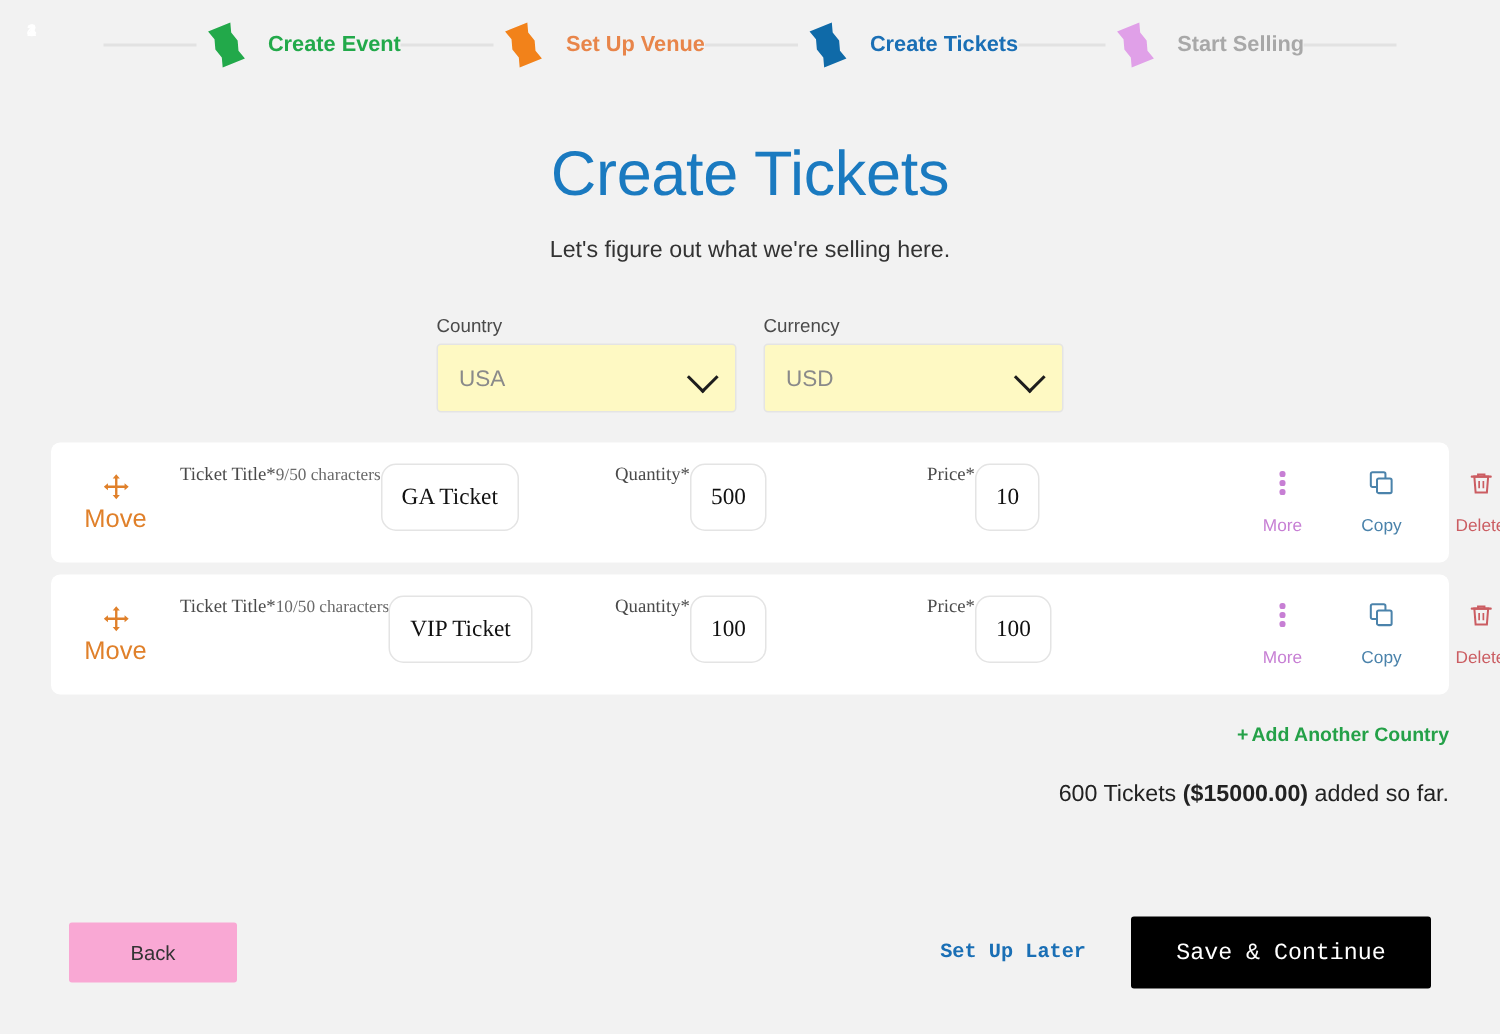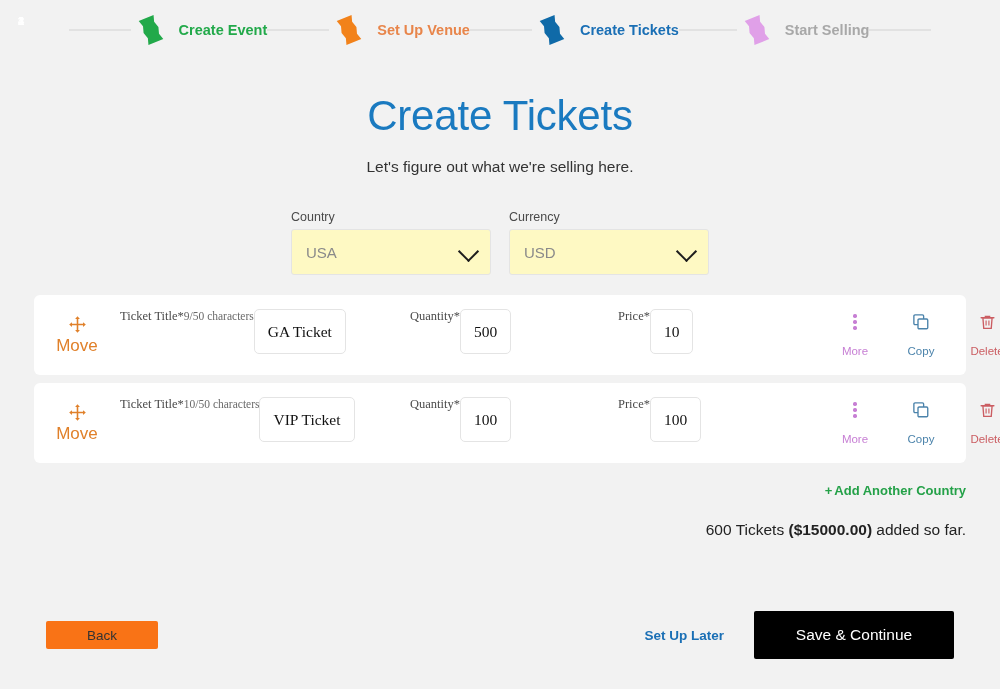--- a/index.html
+++ b/index.html
@@ -164,21 +164,21 @@
     font-size: 12.5px;
     color: #4a4a4a;
   }
   .char-count {
     font-size: 11.5px;
     color: #6a6a6a;
   }
   .text-input {
     height: 45px;
     border: 1px solid #e4e4e4;
-    border-radius: 5px;
+    border-radius: 10px;
     background: #fff;
     display: flex;
     align-items: center;
     padding: 0 13px;
     box-sizing: border-box;
     font-size: 15.5px;
     color: #111;
   }
 
   .actions {
@@ -232,35 +232,36 @@
   .footer {
     position: absolute;
     left: 0; right: 0;
     bottom: 30px;
     display: flex;
     align-items: center;
     padding: 0 46px;
     box-sizing: border-box;
   }
   .btn-back {
-    background: #f97316;
+    background: #f9a8d4;
     border: none;
     border-radius: 2px;
     width: 112px;
-    height: 28px;
+    height: 40px;
     font-size: 13.5px;
     color: #333;
     font-family: inherit;
     cursor: pointer;
   }
   .footer-right {
     margin-left: auto;
     display: flex;
     align-items: center;
     gap: 30px;
+    font-family: Liberation Mono, monospace;
   }
   .later-link {
     font-size: 13.5px;
     font-weight: bold;
     color: #1a6fb5;
     text-decoration: none;
     cursor: pointer;
   }
   .btn-save {
     background: #000000;

